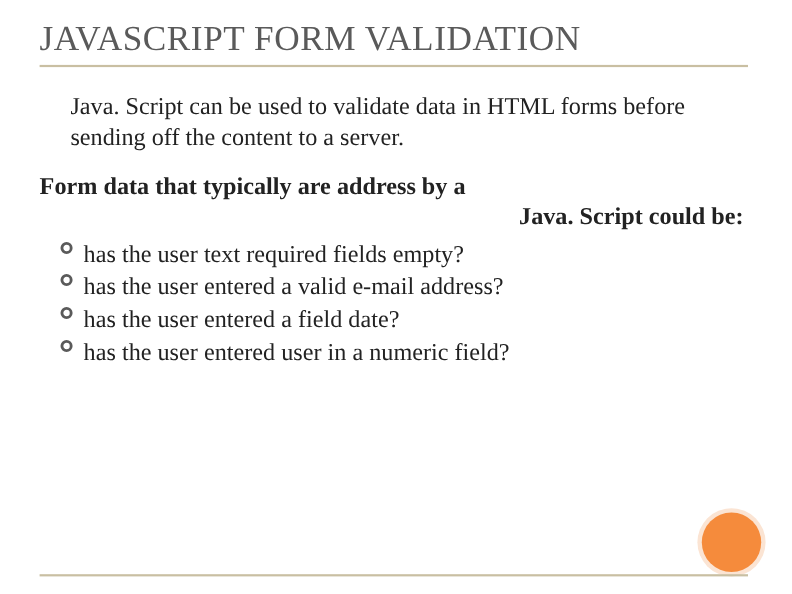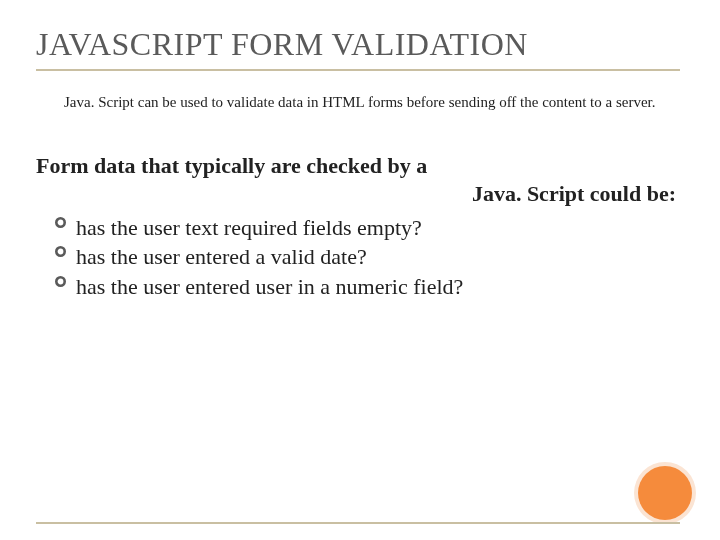--- a/index.html
+++ b/index.html
@@ -10,39 +10,39 @@
     background: #ffffff;
     font-family: Georgia, "Times New Roman", serif;
     color: #222222;
     position: relative;
     overflow: hidden;
   }
   .slide {
     box-sizing: border-box;
     width: 720px;
     height: 540px;
-    padding: 26px 40px 0 36px;
+    padding: 16px 40px 0 36px;
     position: relative;
   }
   .title {
     font-size: 32px;
     letter-spacing: 0.5px;
     color: #5a5a5a;
     margin: 0 0 6px 0;
     font-weight: normal;
   }
   .rule {
     border: none;
     border-top: 2px solid #c9bfa2;
     margin: 0 0 22px 0;
   }
   .intro {
-    font-size: 15px;
+    font-size: 22px;
     line-height: 1.28;
-    margin: 0 0 40px 28px;
+    margin: 0 0 16px 28px;
     max-width: 600px;
   }
   .subhead {
     font-size: 22px;
     font-weight: bold;
     line-height: 1.28;
     margin: 0 0 4px 0;
     max-width: 640px;
   }
   .subhead-line2 {
@@ -95,40 +95,48 @@
 <body>
 
 <div class="slide">
 
   <h1 class="title">JAVASCRIPT FORM VALIDATION</h1>
   <hr class="rule">
 
   <p class="intro">Java. Script can be used to validate data in HTML forms before sending off the content to a server.</p>
 
   <p class="subhead">
-    <span>Form data that typically are checked by a</span>
+    <span>Form data that typically are address by a</span>
     <span class="subhead-line2">Java. Script could be:</span>
   </p>
 
   <ul class="bullets">
     <li>
       <span class="bullet-icon">
         <svg width="13" height="13" viewBox="0 0 13 13">
             <circle cx="6.5" cy="6.5" r="4.2" fill="none" stroke="#5a5a5a" stroke-width="2.6"></circle>
           </svg>
       </span>
       <span>has the user text required fields empty?</span>
     </li>
     <li>
       <span class="bullet-icon">
         <svg width="13" height="13" viewBox="0 0 13 13">
             <circle cx="6.5" cy="6.5" r="4.2" fill="none" stroke="#5a5a5a" stroke-width="2.6"></circle>
           </svg>
       </span>
-      <span>has the user entered a valid date?</span>
+      <span>has the user entered a valid e-mail address?</span>
+    </li>
+    <li>
+      <span class="bullet-icon">
+        <svg width="13" height="13" viewBox="0 0 13 13">
+            <circle cx="6.5" cy="6.5" r="4.2" fill="none" stroke="#5a5a5a" stroke-width="2.6"></circle>
+          </svg>
+      </span>
+      <span>has the user entered a field date?</span>
     </li>
     <li>
       <span class="bullet-icon">
         <svg width="13" height="13" viewBox="0 0 13 13">
             <circle cx="6.5" cy="6.5" r="4.2" fill="none" stroke="#5a5a5a" stroke-width="2.6"></circle>
           </svg>
       </span>
       <span>has the user entered user in a numeric field?</span>
     </li>
   </ul>

